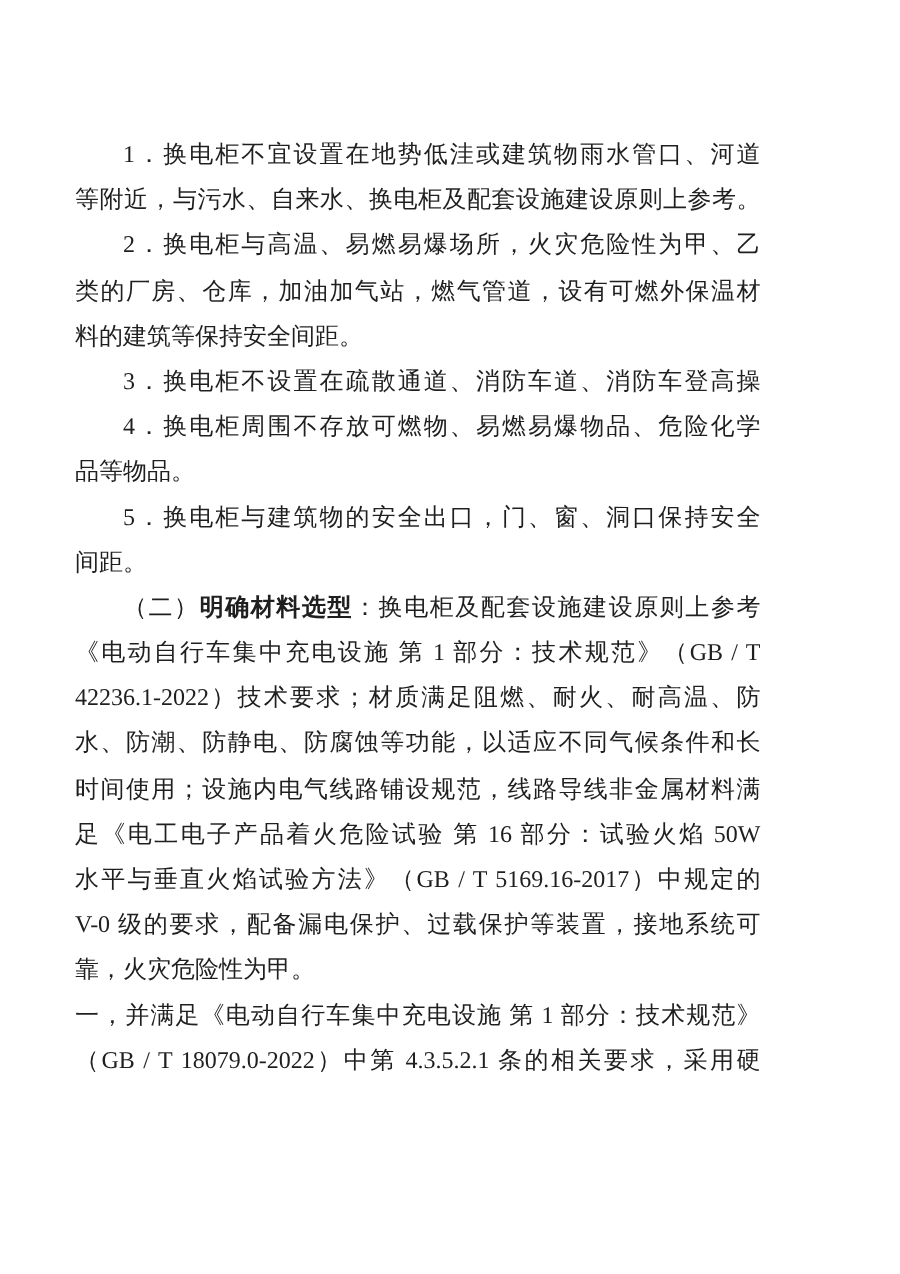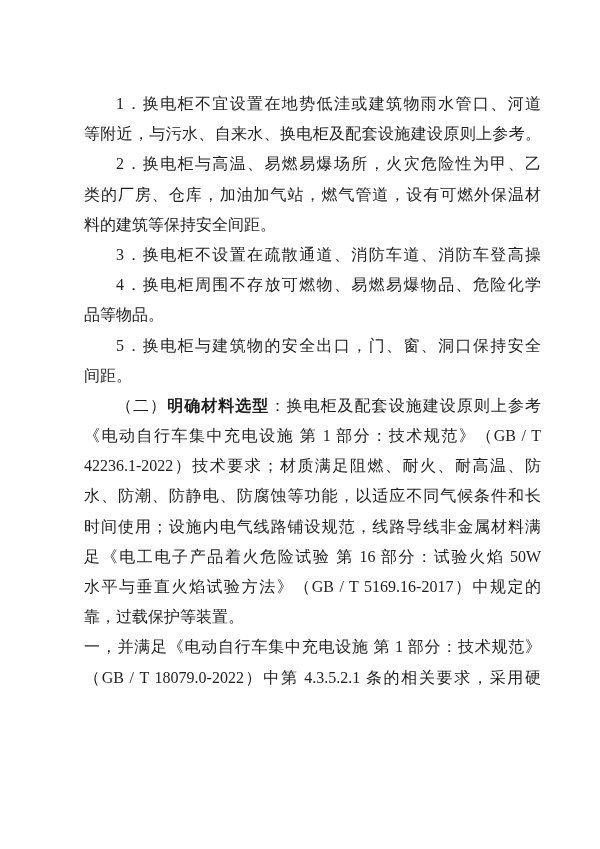--- a/index.html
+++ b/index.html
@@ -6,21 +6,21 @@
     margin: 0;
     padding: 0;
     background: #ffffff;
   }
   .page {
     position: relative;
     width: 600px;
     height: 849px;
     background: #ffffff;
     box-sizing: border-box;
-    padding: 89px 59px 0 84px;
+    padding: 89px 59px 0 50px;
     overflow: hidden;
     color: #1f1f1f;
     font-family: "Liberation Serif", "DejaVu Serif", serif;
   }
   .doc-body {
     width: 457px;
   }
   .line {
     font-size: 16px;
     line-height: 30.2px;
@@ -56,17 +56,18 @@
       <div class="line"><span class="seg">品等物品。</span></div>
       <div class="line indent full"><span class="seg">5．换电柜与建筑物的安全出口，门、窗、洞口保持安全</span></div>
       <div class="line"><span class="seg">间距。</span></div>
       <div class="line indent full"><span class="seg">（二）</span><span class="seg bold">明确材料选型</span><span class="seg">：换电柜及配套设施建设原则上参考</span></div>
       <div class="line full"><span class="seg">《电动自行车集中充电设施 第 1 部分：技术规范》（GB / T</span></div>
       <div class="line full"><span class="seg">42236.1-2022）技术要求；材质满足阻燃、耐火、耐高温、防</span></div>
       <div class="line full"><span class="seg">水、防潮、防静电、防腐蚀等功能，以适应不同气候条件和长</span></div>
       <div class="line full"><span class="seg">时间使用；设施内电气线路铺设规范，线路导线非金属材料满</span></div>
       <div class="line full"><span class="seg">足《电工电子产品着火危险试验 第 16 部分：试验火焰 50W</span></div>
       <div class="line full"><span class="seg">水平与垂直火焰试验方法》（GB / T 5169.16-2017）中规定的</span></div>
-      <div class="line"><span class="seg">靠，过载保护等装置。</span></div>
+      <div class="line full"><span class="seg">V-0 级的要求，配备漏电保护、过载保护等装置，接地系统可</span></div>
+      <div class="line"><span class="seg">靠，火灾危险性为甲。</span></div>
       <div class="line full"><span class="seg">一，并满足《电动自行车集中充电设施 第 1 部分：技术规范》</span></div>
       <div class="line full"><span class="seg">（GB / T 18079.0-2022）中第 4.3.5.2.1 条的相关要求，采用硬</span></div>
     </div>
 </div>
 
 </body></html>

